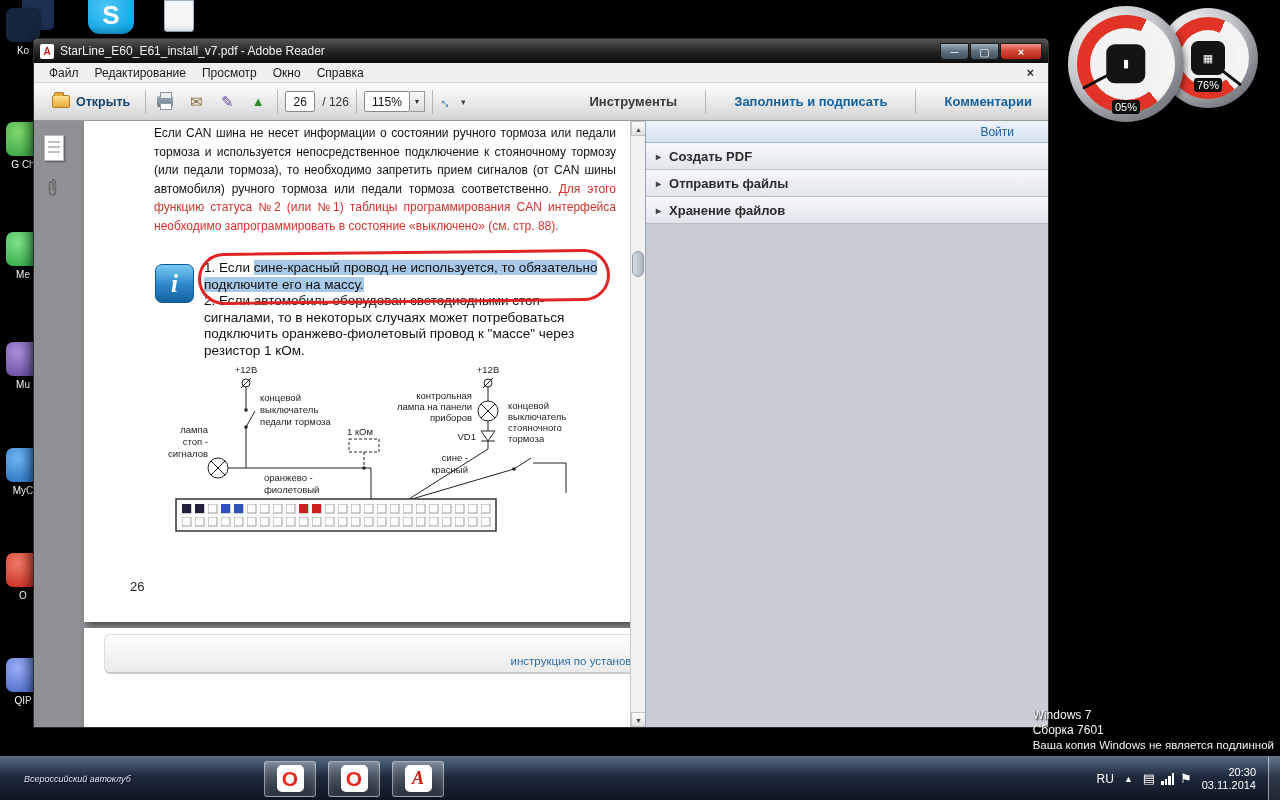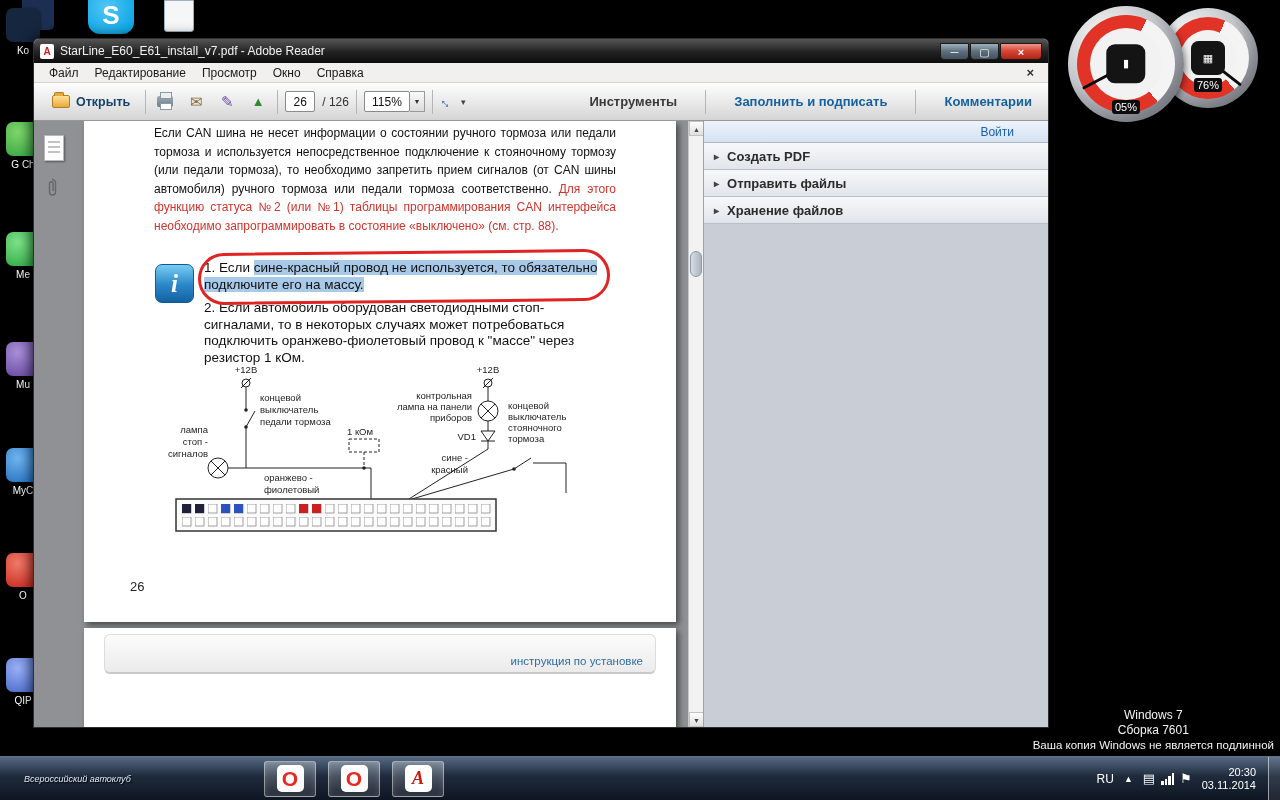--- a/index.html
+++ b/index.html
@@ -65,61 +65,61 @@
 
   .page { position:absolute; left:50px; width:592px; background:#fff; box-shadow:3px 3px 6px rgba(0,0,0,.5); }
   .page1 { top:0; height:501px; }
   .page2 { top:507px; height:101px; overflow:hidden; }
 
   .para { position:absolute; left:70px; top:3px; width:462px; font-size:12px; line-height:18.6px; color:#111; text-align:justify; }
   .para .red { color:#d0342c; }
 
   .note-icon { position:absolute; left:71px; top:143px; width:39px; height:39px; border-radius:7px; background:linear-gradient(#79cdf2,#2a86c8 55%,#13629f); border:1px solid #0e5a96; color:#fff; font-family:"Liberation Serif",serif; font-style:italic; font-weight:bold; font-size:25px; text-align:center; line-height:37px; }
   .note-text { position:absolute; left:120px; top:139px; width:404px; font-size:13.5px; line-height:16.5px; color:#111; }
-  .note-text p + p { margin-top:7px; }
+  .note-text p + p { }
   .hl { background:#a8c9e8; }
   .red-oval { position:absolute; left:114px; top:130px; width:412px; height:52px; border:3px solid #e02424; border-radius:28px; transform:rotate(-0.6deg); pointer-events:none; }
 
   .diagram { position:absolute; left:62px; top:242px; }
   .diagram text { font-size:9.5px; fill:#222; font-family:"Liberation Sans",sans-serif; }
   .diagram .ln { stroke:#222; stroke-width:1; fill:none; }
   .diagram .dsh { stroke:#222; stroke-width:1; fill:none; stroke-dasharray:3,2; }
 
   .pagenum { position:absolute; left:46px; top:458px; font-size:13px; color:#222; }
 
   .p2header { position:absolute; left:20px; top:6px; width:552px; height:40px; background:linear-gradient(#fcfcfc,#ebebeb); border:1px solid #dcdcdc; border-bottom:2px solid #c9c9c9; border-radius:6px; }
   .p2header .lbl { position:absolute; right:12px; bottom:5px; font-size:11.5px; color:#2e6da4; }
   .p2para { position:absolute; left:70px; top:70px; width:470px; font-size:13.5px; line-height:18.6px; color:#111; }
 
   .scrollbar { position:absolute; right:0; top:0; bottom:0; width:15px; background:#f2f2f2; border-left:1px solid #c8c8c8; }
   .sb-btn { position:absolute; left:0; width:15px; height:15px; font-size:7px; color:#444; text-align:center; line-height:15px; background:linear-gradient(#fdfdfd,#dfdfdf); border:1px solid #c2c2c2; cursor:pointer; }
   .sb-up { top:0; } .sb-down { bottom:0; }
   .sb-thumb { position:absolute; left:1px; top:130px; width:12px; height:26px; background:linear-gradient(90deg,#d7dde4,#aab4c0); border:1px solid #8a97a5; border-radius:6px; cursor:grab; }
 
-  .panel { width:345px; background:#c9ced6; border-left:1px solid #9aa2ae; display:flex; flex-direction:column; }
+  .panel { width:403px; background:#c9ced6; border-left:1px solid #9aa2ae; display:flex; flex-direction:column; }
   .signin-bar { height:22px; background:linear-gradient(#eef4fb,#d3e2f2); border-bottom:1px solid #aab6c6; text-align:right; padding-right:34px; font-size:12px; line-height:22px; color:#1b5fae; }
   .panel-section { height:27px; display:flex; align-items:center; gap:8px; padding-left:10px; font-size:13px; font-weight:bold; color:#2b2b2b; background:linear-gradient(#f7f8fa,#e1e5eb); border-bottom:1px solid #b9bfc9; cursor:pointer; }
   .panel-section .tri { font-size:10px; color:#444; }
   .panel-rest { flex:1; background:#c9ced6; }
 
   
   .gauge { position:absolute; border-radius:50%; background:radial-gradient(circle at 32% 28%,#fafafa,#c3c6ca 45%,#82868c 72%,#54585d); box-shadow:0 3px 8px rgba(0,0,0,.7); }
   .gauge .ring { position:absolute; inset:9px; border-radius:50%; background:conic-gradient(from 140deg,#e23327 0 68%,#f4f4f4 68% 100%); }
   .gauge .inner { position:absolute; inset:22px; border-radius:50%; background:#f2f2f2; }
   .gauge .hub { position:absolute; left:50%; top:50%; transform:translate(-50%,-50%); width:34%; height:34%; border-radius:22%; background:#141414; color:#fff; display:flex; align-items:center; justify-content:center; font-size:11px; }
   .gauge .needle { position:absolute; left:50%; top:50%; width:42%; height:3px; background:#0c0c0c; transform-origin:0 50%; border-radius:2px; }
   .gauge .pill { position:absolute; left:50%; transform:translateX(-50%); background:#0d0d0d; color:#fff; font-size:11px; font-weight:normal; padding:1px 3px; border-radius:3px; }
   .gauge-left { left:1068px; top:6px; width:116px; height:116px; z-index:3; }
   .gauge-left .needle { transform:rotate(152deg); }
   .gauge-left .pill { bottom:8px; }
   .gauge-right { left:1158px; top:8px; width:100px; height:100px; z-index:2; }
   .gauge-right .needle { transform:rotate(38deg); }
   .gauge-right .pill { bottom:16px; }
 
-  .watermark { position:absolute; right:6px; top:708px; text-align:center; color:#f4f4f4; font-size:12px; line-height:15px; text-shadow:1px 1px 2px #000; }
+  .watermark { position:absolute; right:6px; top:708px; text-align:left; color:#f4f4f4; font-size:12px; line-height:15px; text-shadow:1px 1px 2px #000; }
   .watermark .wm2 { font-size:11.5px; }
 
   
   .taskbar { position:absolute; left:0; right:0; bottom:0; height:44px; background:linear-gradient(180deg,rgba(88,110,136,.96),rgba(32,44,62,.96) 45%,rgba(14,22,34,.98)); border-top:1px solid rgba(150,180,210,.6); display:flex; align-items:center; z-index:10; }
   .tb-logo { margin-left:10px; width:242px; line-height:1; cursor:pointer; }
   .tb-logo .big { font-size:24px; font-weight:bold; font-style:italic; color:#fff; text-shadow:0 0 4px #1a6fd4,0 0 8px #1a6fd4,2px 2px 0 #0b3f86; letter-spacing:.5px; }
   .tb-logo .sub { font-size:9px; font-style:italic; color:#dfe9ff; text-shadow:1px 1px 1px #000; margin-top:2px; margin-left:14px; }
   .task-btn { width:52px; height:36px; margin-left:12px; border:1px solid rgba(255,255,255,.45); border-radius:3px; background:linear-gradient(rgba(255,255,255,.28),rgba(255,255,255,.08)); display:flex; align-items:center; justify-content:center; cursor:pointer; box-shadow:inset 0 0 6px rgba(255,255,255,.15); }
   .app-tile { width:27px; height:27px; background:#fff; border-radius:5px; display:flex; align-items:center; justify-content:center; font-weight:bold; }
   .opera-o { color:#e8281e; font-size:21px; font-weight:900; }

